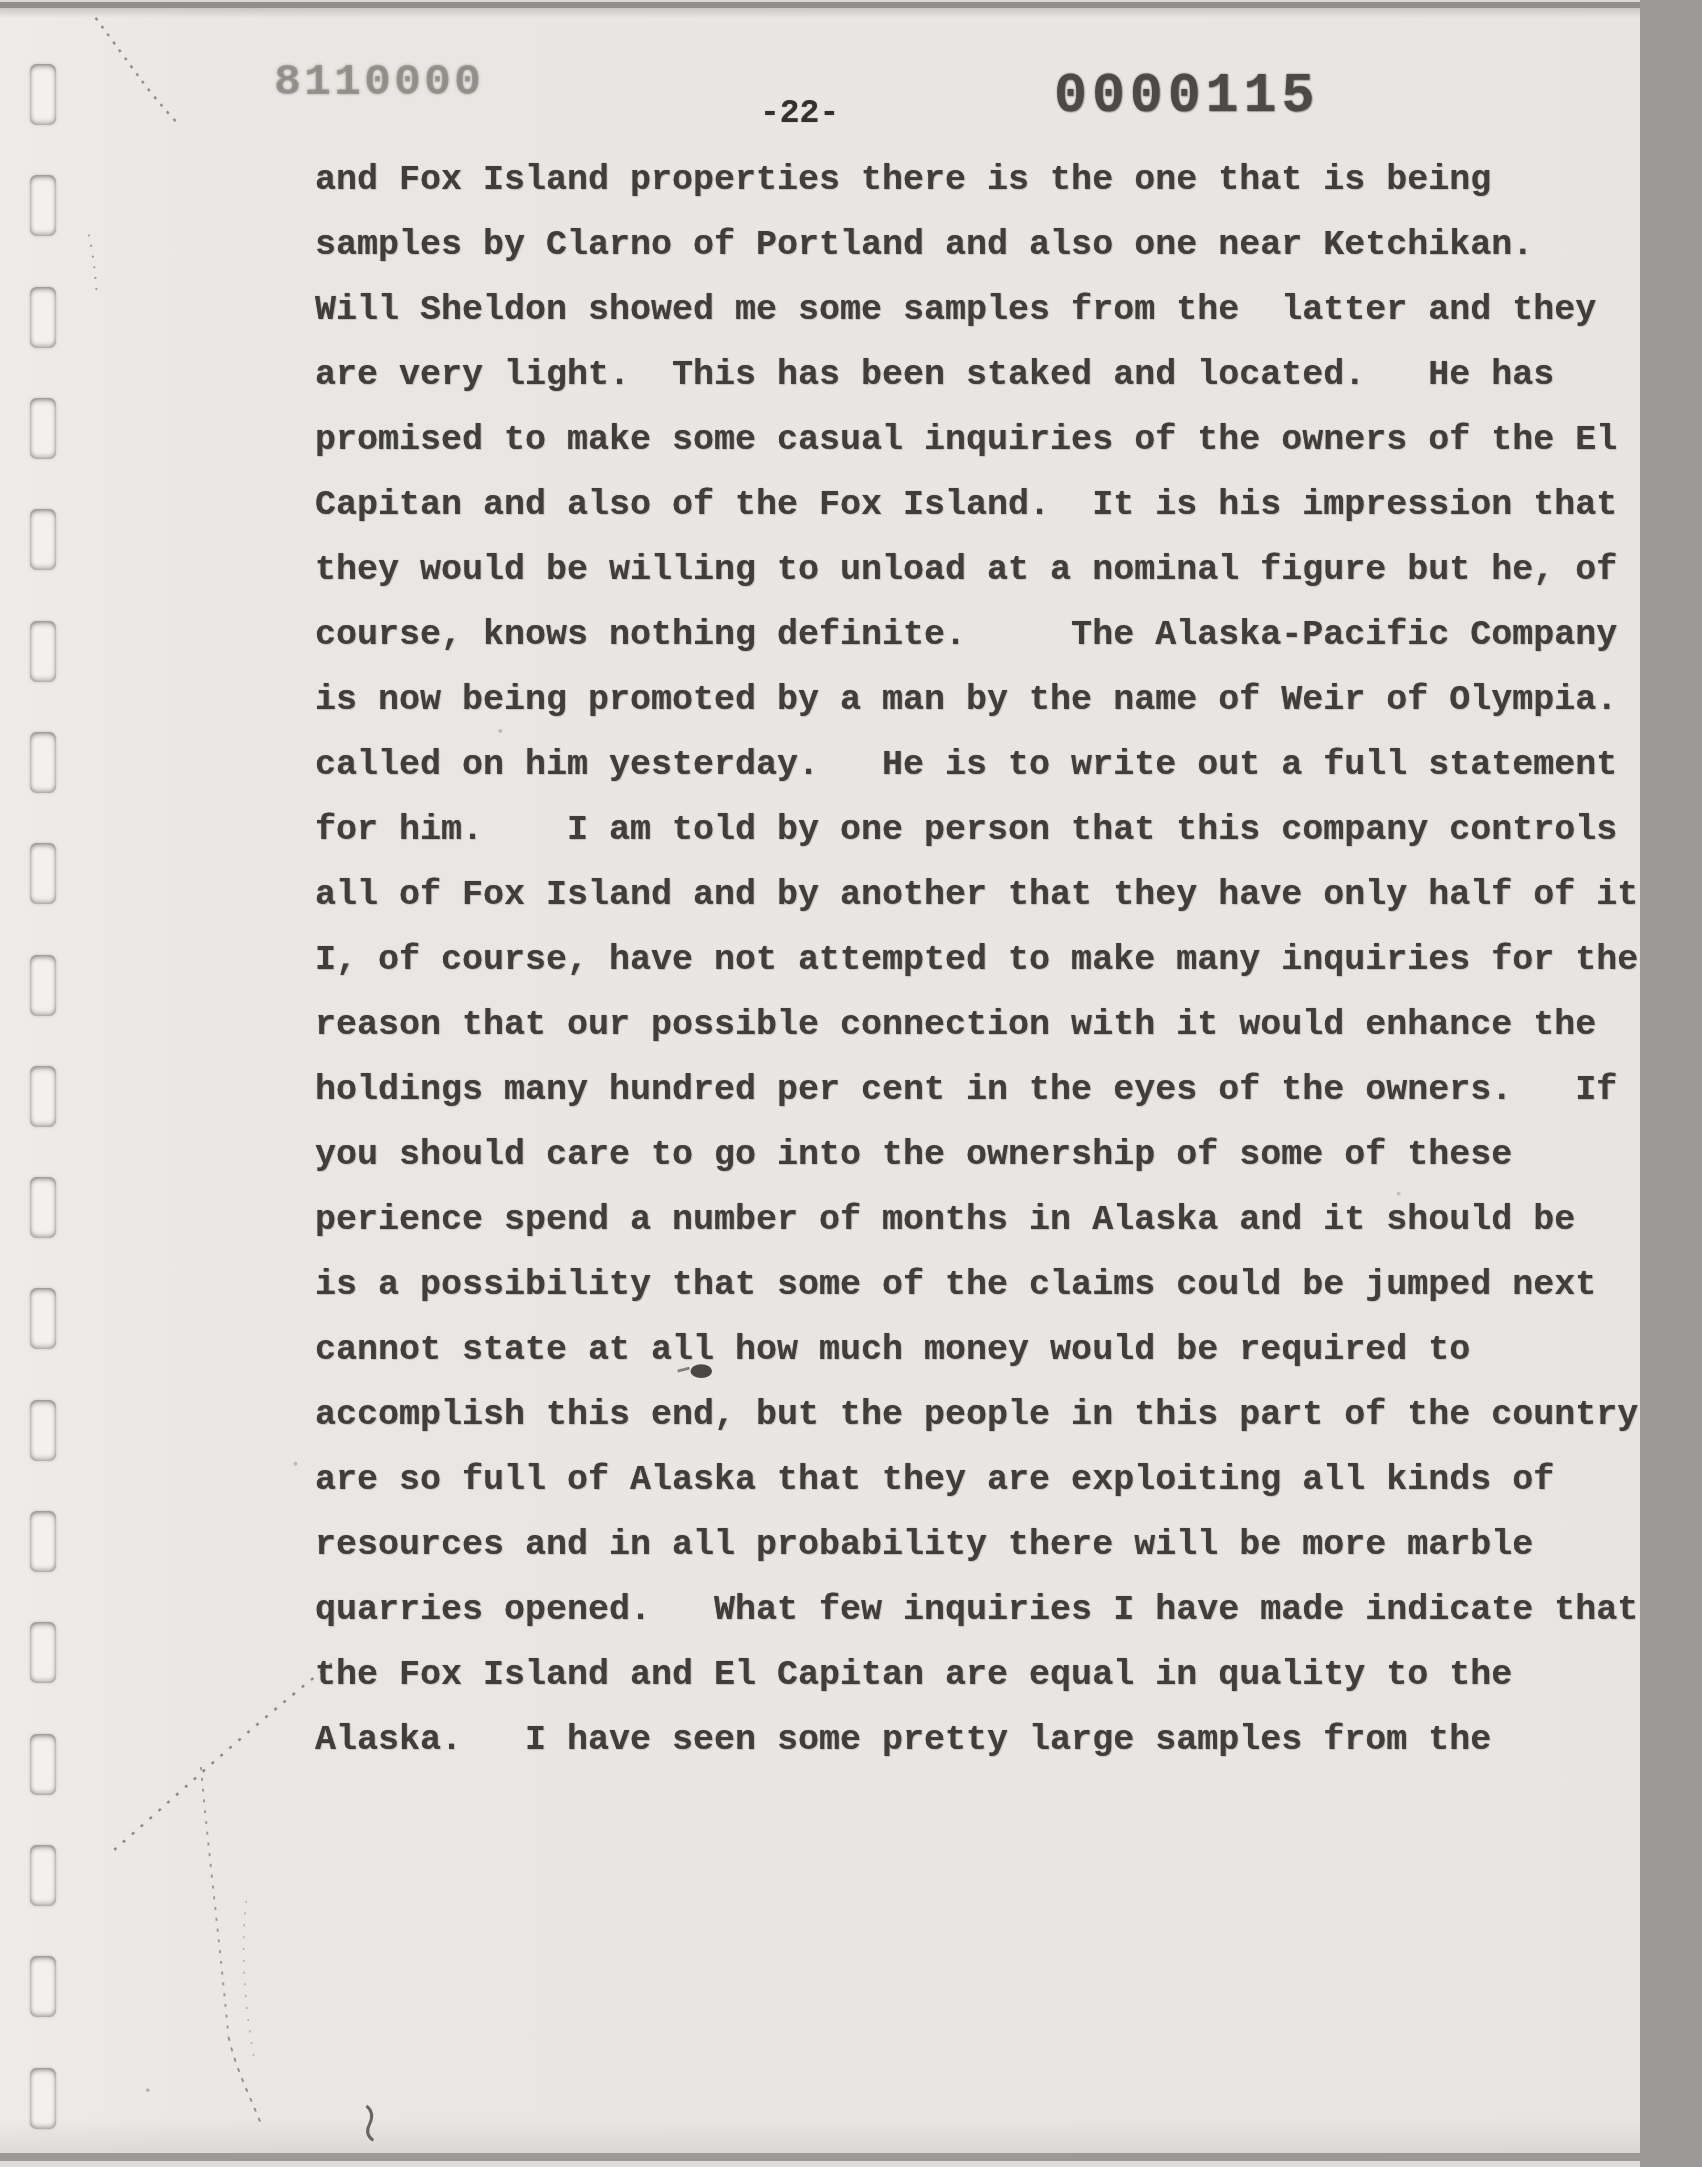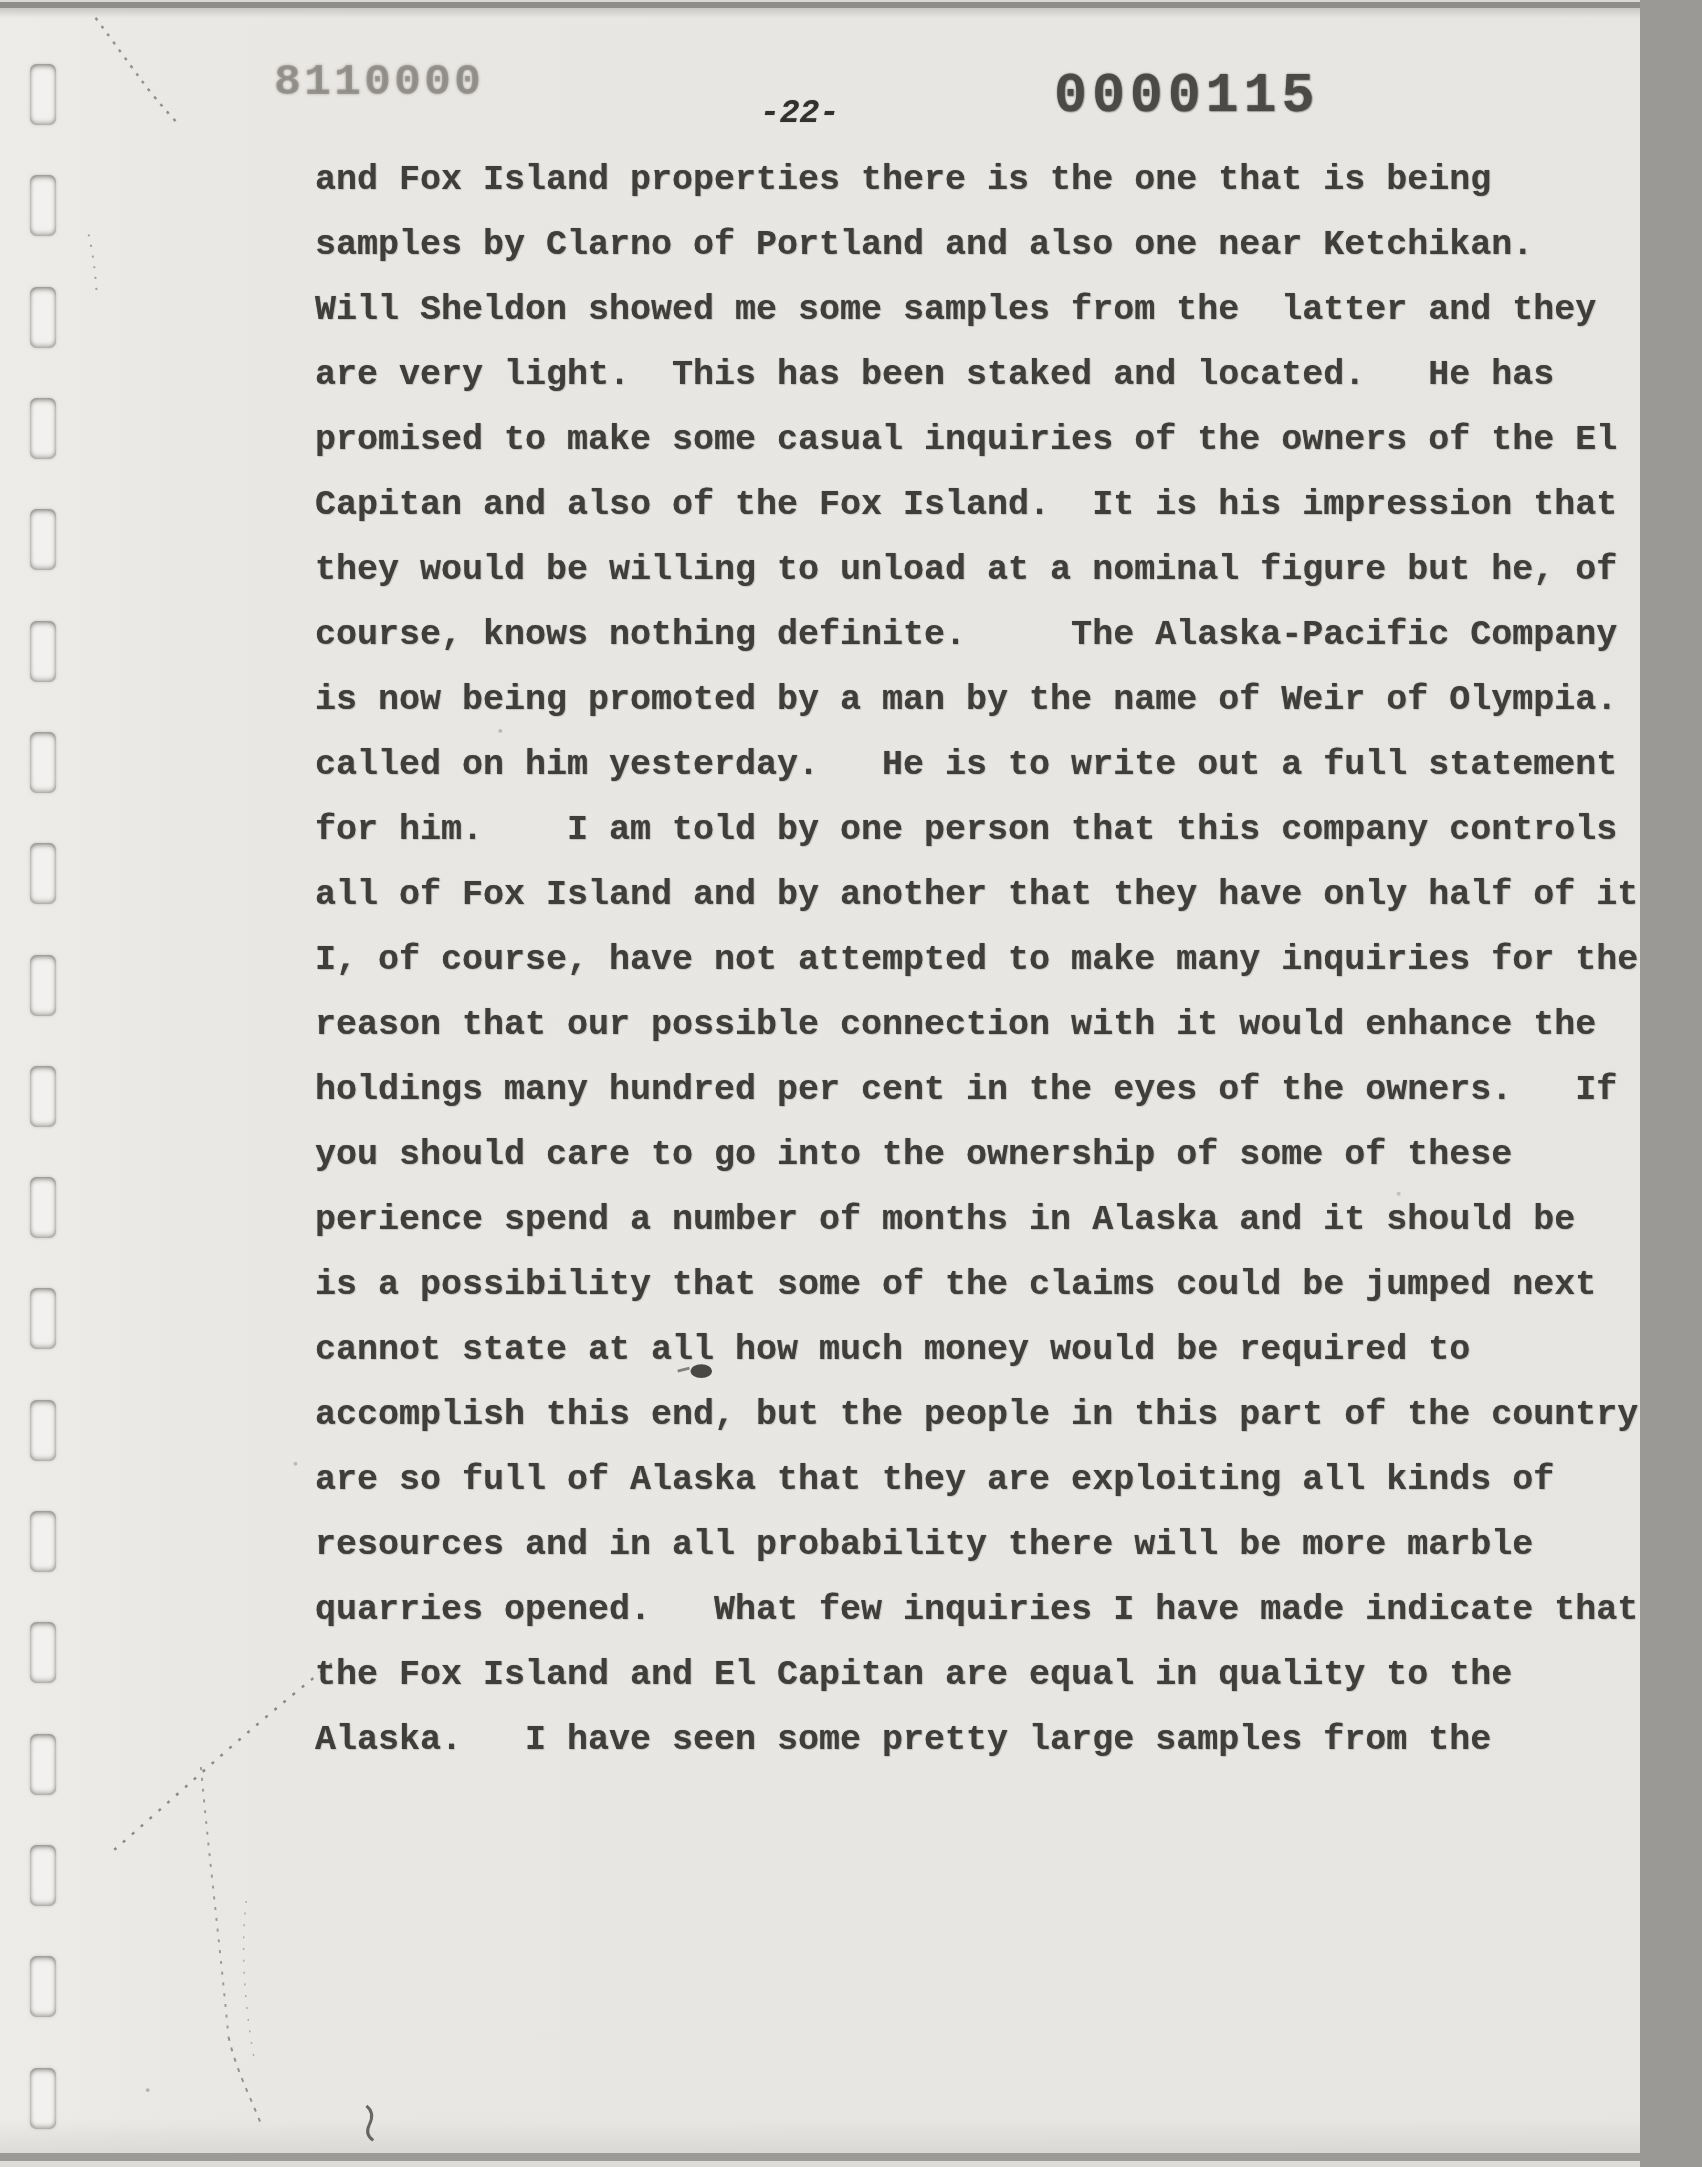--- a/index.html
+++ b/index.html
@@ -47,21 +47,20 @@
   #stamp-left{
     position:absolute;left:274px;top:57px;
     font-size:45px;font-weight:700;letter-spacing:3px;
     color:rgba(118,115,110,.52);
     text-shadow:0 0 3px rgba(118,115,110,.55);
   }
   #page-num{
     position:absolute;left:760px;top:95px;
     font-size:33px;font-weight:700;color:#33312e;
     text-shadow:0 0 1px rgba(52,50,46,.55);
-    font-style:italic;
   }
   #stamp-right{
     position:absolute;left:1054px;top:65px;
     font-size:55px;font-weight:700;letter-spacing:4.9px;
     color:#4c4a47;
     text-shadow:0 0 2px rgba(70,68,64,.65),1px 1px 1px rgba(70,68,64,.3);
   }
 
   #artifacts{position:absolute;left:0;top:0;pointer-events:none;}
 </style>

